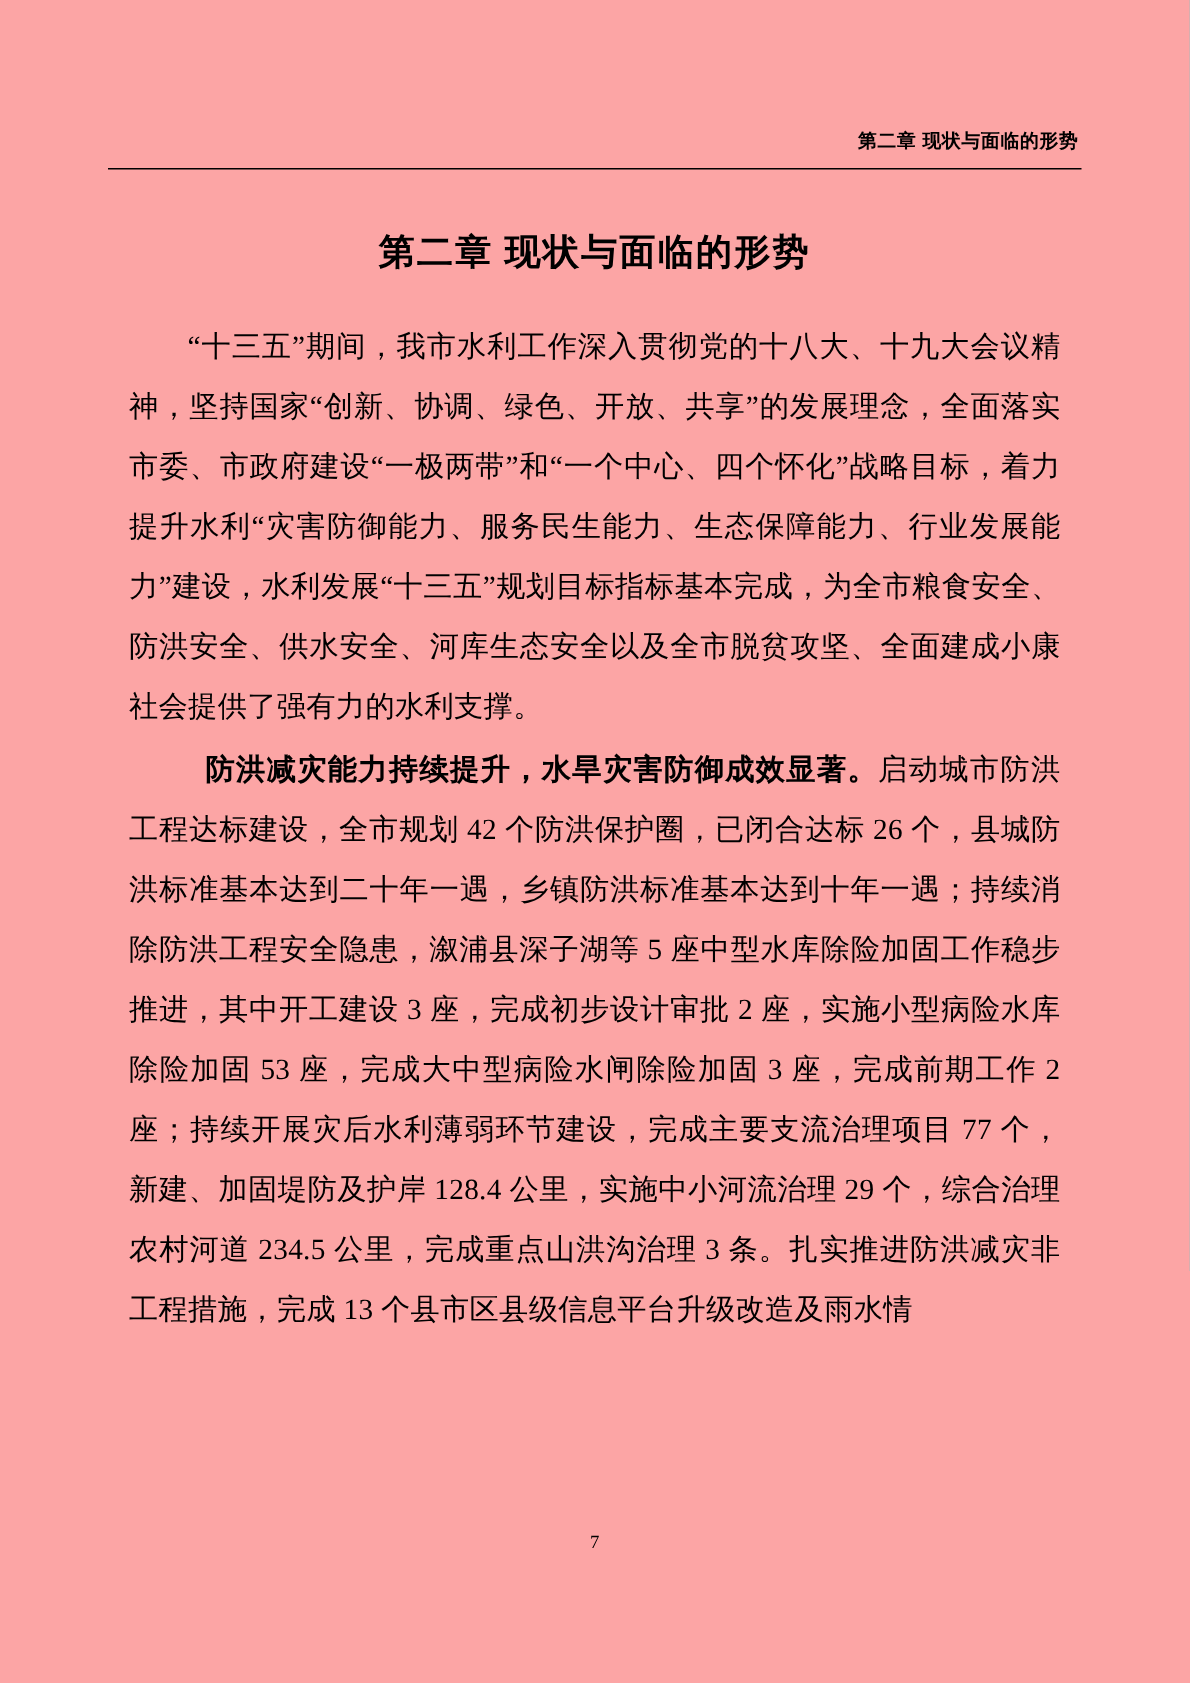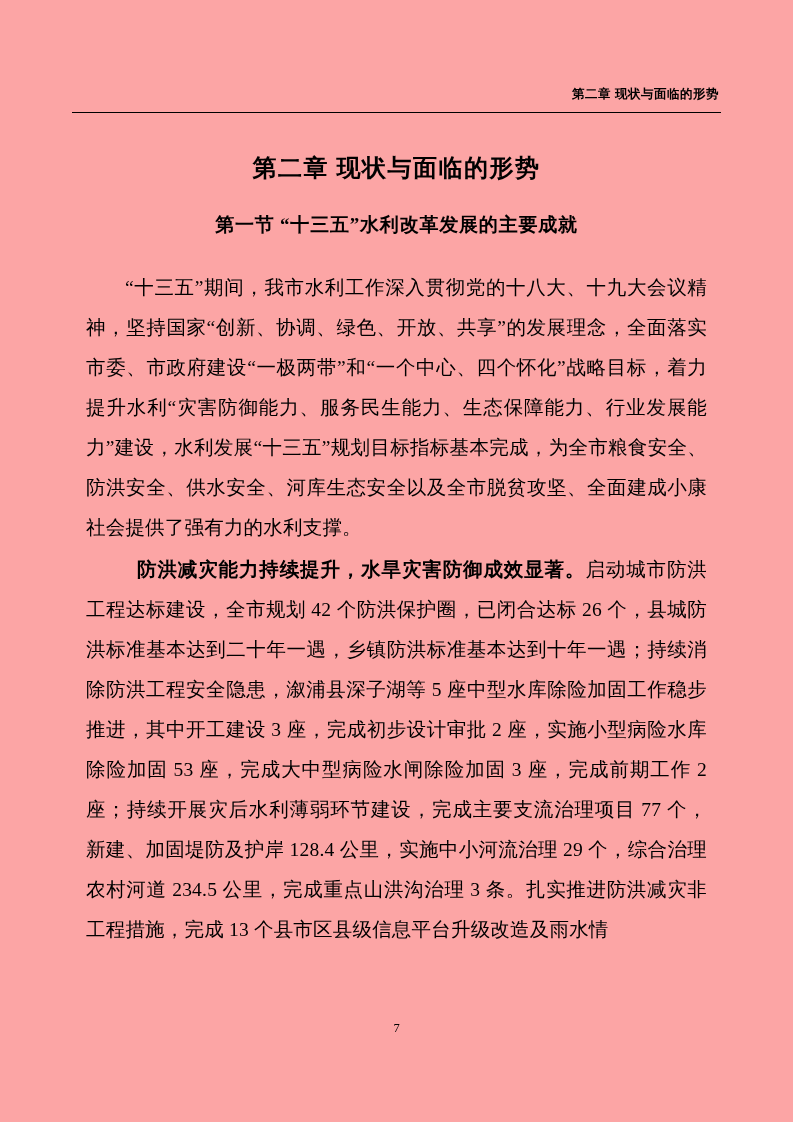--- a/index.html
+++ b/index.html
@@ -89,21 +89,20 @@
 
 <div class="page">
 
   <div class="header-area">
     <div class="header-text">第二章 现状与面临的形势</div>
     <div class="header-rule"></div>
   </div>
 
   <div class="content">
     <h1 class="chapter-title">第二章 现状与面临的形势</h1>
-    <h2 class="section-title">第一节  “十三五”水利改革发展的主要成就</h2>
 
     <p class="body-text">
       <span>“十三五”期间，我市水利工作深入贯彻党的十八大、十九大会议精神，坚持国家“创新、协调、绿色、开放、共享”的发展理念，全面落实市委、市政府建设“一极两带”和“一个中心、四个怀化”战略目标，着力提升水利“灾害防御能力、服务民生能力、生态保障能力、行业发展能力”建设，水利发展“十三五”规划目标指标基本完成，为全市粮食安全、防洪安全、供水安全、河库生态安全以及全市脱贫攻坚、全面建成小康社会提供了强有力的水利支撑。</span>
     </p>
 
     <p class="body-text">
       <span class="lead">防洪减灾能力持续提升，水旱灾害防御成效显著。</span><span>启动城市防洪工程达标建设，全市规划 42 个防洪保护圈，已闭合达标 26 个，县城防洪标准基本达到二十年一遇，乡镇防洪标准基本达到十年一遇；持续消除防洪工程安全隐患，溆浦县深子湖等 5 座中型水库除险加固工作稳步推进，其中开工建设 3 座，完成初步设计审批 2 座，实施小型病险水库除险加固 53 座，完成大中型病险水闸除险加固 3 座，完成前期工作 2 座；持续开展灾后水利薄弱环节建设，完成主要支流治理项目 77 个，新建、加固堤防及护岸 128.4 公里，实施中小河流治理 29 个，综合治理农村河道 234.5 公里，完成重点山洪沟治理 3 条。扎实推进防洪减灾非工程措施，完成 13 个县市区县级信息平台升级改造及雨水情</span>
     </p>
   </div>
 

